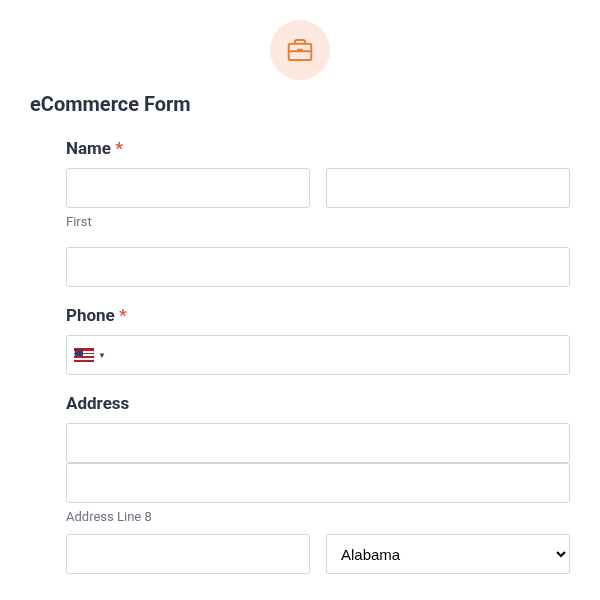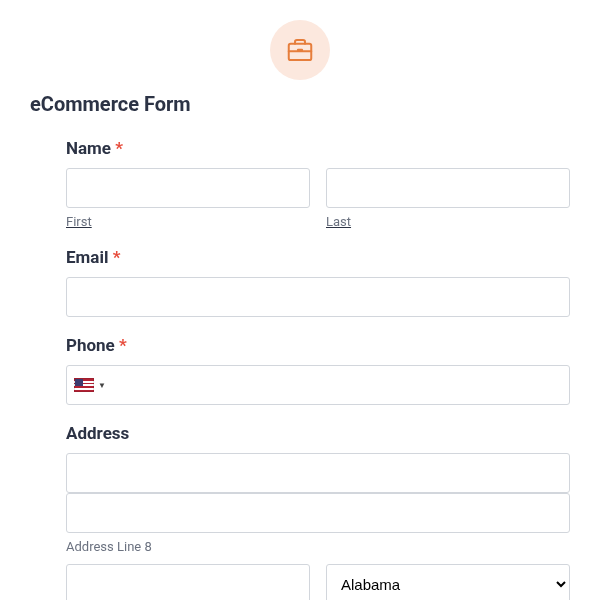--- a/index.html
+++ b/index.html
@@ -42,21 +42,20 @@
       margin-bottom: 10px;
       display: block;
     }
     .required {
       color: #e74c3c;
       font-weight: 700;
     }
     .row {
       display: flex;
       gap: 16px;
-      text-decoration: underline;
     }
     .col {
       flex: 1;
     }
     .input {
       width: 100%;
       height: 40px;
       border: 1px solid #d2d6dc;
       border-radius: 3px;
       padding: 0 10px;
@@ -142,30 +141,25 @@
       <span>Name</span>
       <span class="required">*</span>
     </label>
     <div class="row">
       <div class="col">
         <input type="text" class="input" value="" style="">
         <div class="sublabel">First</div>
       </div>
       <div class="col">
         <input type="text" class="input" value="" style="">
-        <div class="sublabel">Last</div>
       </div>
     </div>
   </div>
 
   <div class="field-group">
-    <label class="field-label">
-      <span>Email</span>
-      <span class="required">*</span>
-    </label>
     <input type="email" class="input" value="" style="">
   </div>
 
   <div class="field-group">
     <label class="field-label">
       <span>Phone</span>
       <span class="required">*</span>
     </label>
     <div class="phone-wrap">
       <div class="phone-flag">

